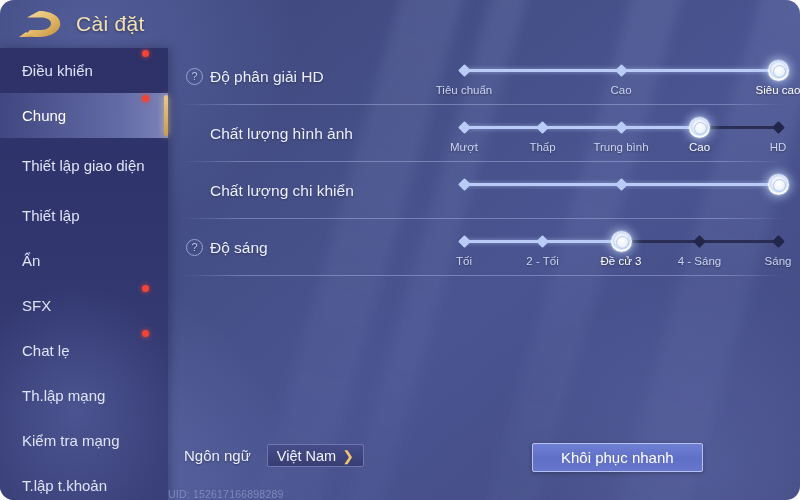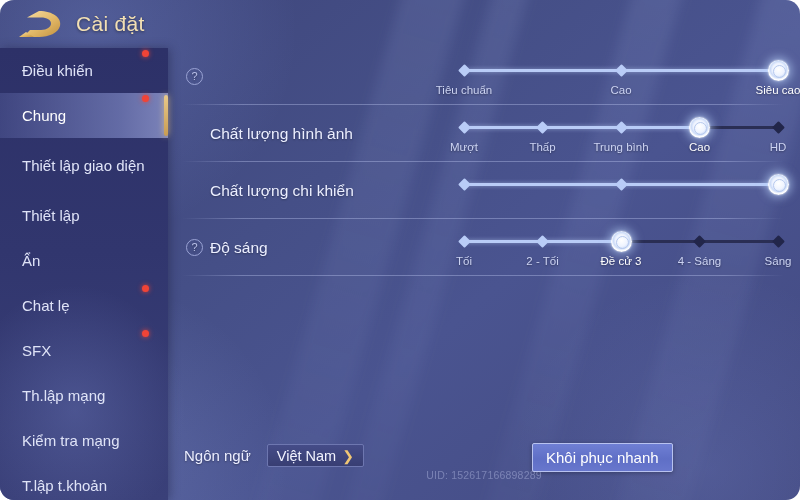--- a/index.html
+++ b/index.html
@@ -135,29 +135,29 @@
   .lang-wrap { position: absolute; left: 16px; top: 10px; display: flex; align-items: center; gap: 16px; }
   .lang-label { font-size: 15px; color: #eceeff; text-shadow: 0 1px 2px rgba(0,0,0,.35); }
   .lang-btn {
     height: 23px; padding: 0 9px; display: flex; align-items: center; gap: 6px;
     background: linear-gradient(180deg, #454c88, #383e73);
     border: 1px solid #6e77b0; border-radius: 2px;
     font-size: 14.5px; color: #f2f3ff; cursor: pointer;
   }
   .chev { color: #f0c675; font-size: 14px; font-weight: bold; }
   .restore-btn {
-    position: absolute; left: 364px; top: 9px; height: 29px; padding: 0 13px;
+    position: absolute; left: 364px; top: 9px; height: 29px; padding: 0 28px;
     display: flex; align-items: center; justify-content: center;
     background: linear-gradient(180deg, #6f7fd4 0%, #5f6fc6 55%, #6877cd 100%);
     border: 1px solid #b8c2f0; border-radius: 2px;
     font-size: 15px; color: #ffffff; cursor: pointer;
     box-shadow: 0 1px 4px rgba(0,0,0,.28);
   }
   .uid {
-    position: absolute; left: 0; right: 0; bottom: 19px; text-align: center;
+    position: absolute; left: 0; right: 0; bottom: 0; 
     font-size: 10.5px; color: rgba(190,198,235,.42); letter-spacing: .2px;
   }
 </style>
 </head>
 <body>
 
 <div id="app">
 
   <div class="streaks">
     <div class="streak" style="left:330px"></div>
@@ -200,43 +200,44 @@
     <div class="sb-item two-line">
       <span>Thiết lập giao diện</span>
     </div>
     <div class="sb-item">
       <span>Thiết lập</span>
     </div>
     <div class="sb-item">
       <span>Ẩn</span>
     </div>
     <div class="sb-item">
+      <span>SFX</span>
+      <span class="dot"></span>
+    </div>
+    <div class="sb-item">
       <span>Chat lẹ</span>
-      <span class="dot"></span>
-    </div>
-    <div class="sb-item">
-      <span>SFX</span>
       <span class="dot"></span>
     </div>
     <div class="sb-item">
       <span>Th.lập mạng</span>
     </div>
     <div class="sb-item">
       <span>Kiểm tra mạng</span>
     </div>
     <div class="sb-item">
       <span>T.lập t.khoản</span>
     </div>
   </div>
 
   <div class="main">
 
     <div class="row">
       <div class="row-label">
         <span class="qmark">?</span>
+        <span>Độ phân giải HD</span>
       </div>
       <div class="slider">
         <div class="track-wrap">
           <div class="track-off"></div>
           <div class="track-on" style="width:100%"></div>
           <div class="tick" style="left:0%"></div>
           <div class="tick" style="left:50%"></div>
           <div class="thumb" style="left:100%"></div>
         </div>
         <div class="labels">

